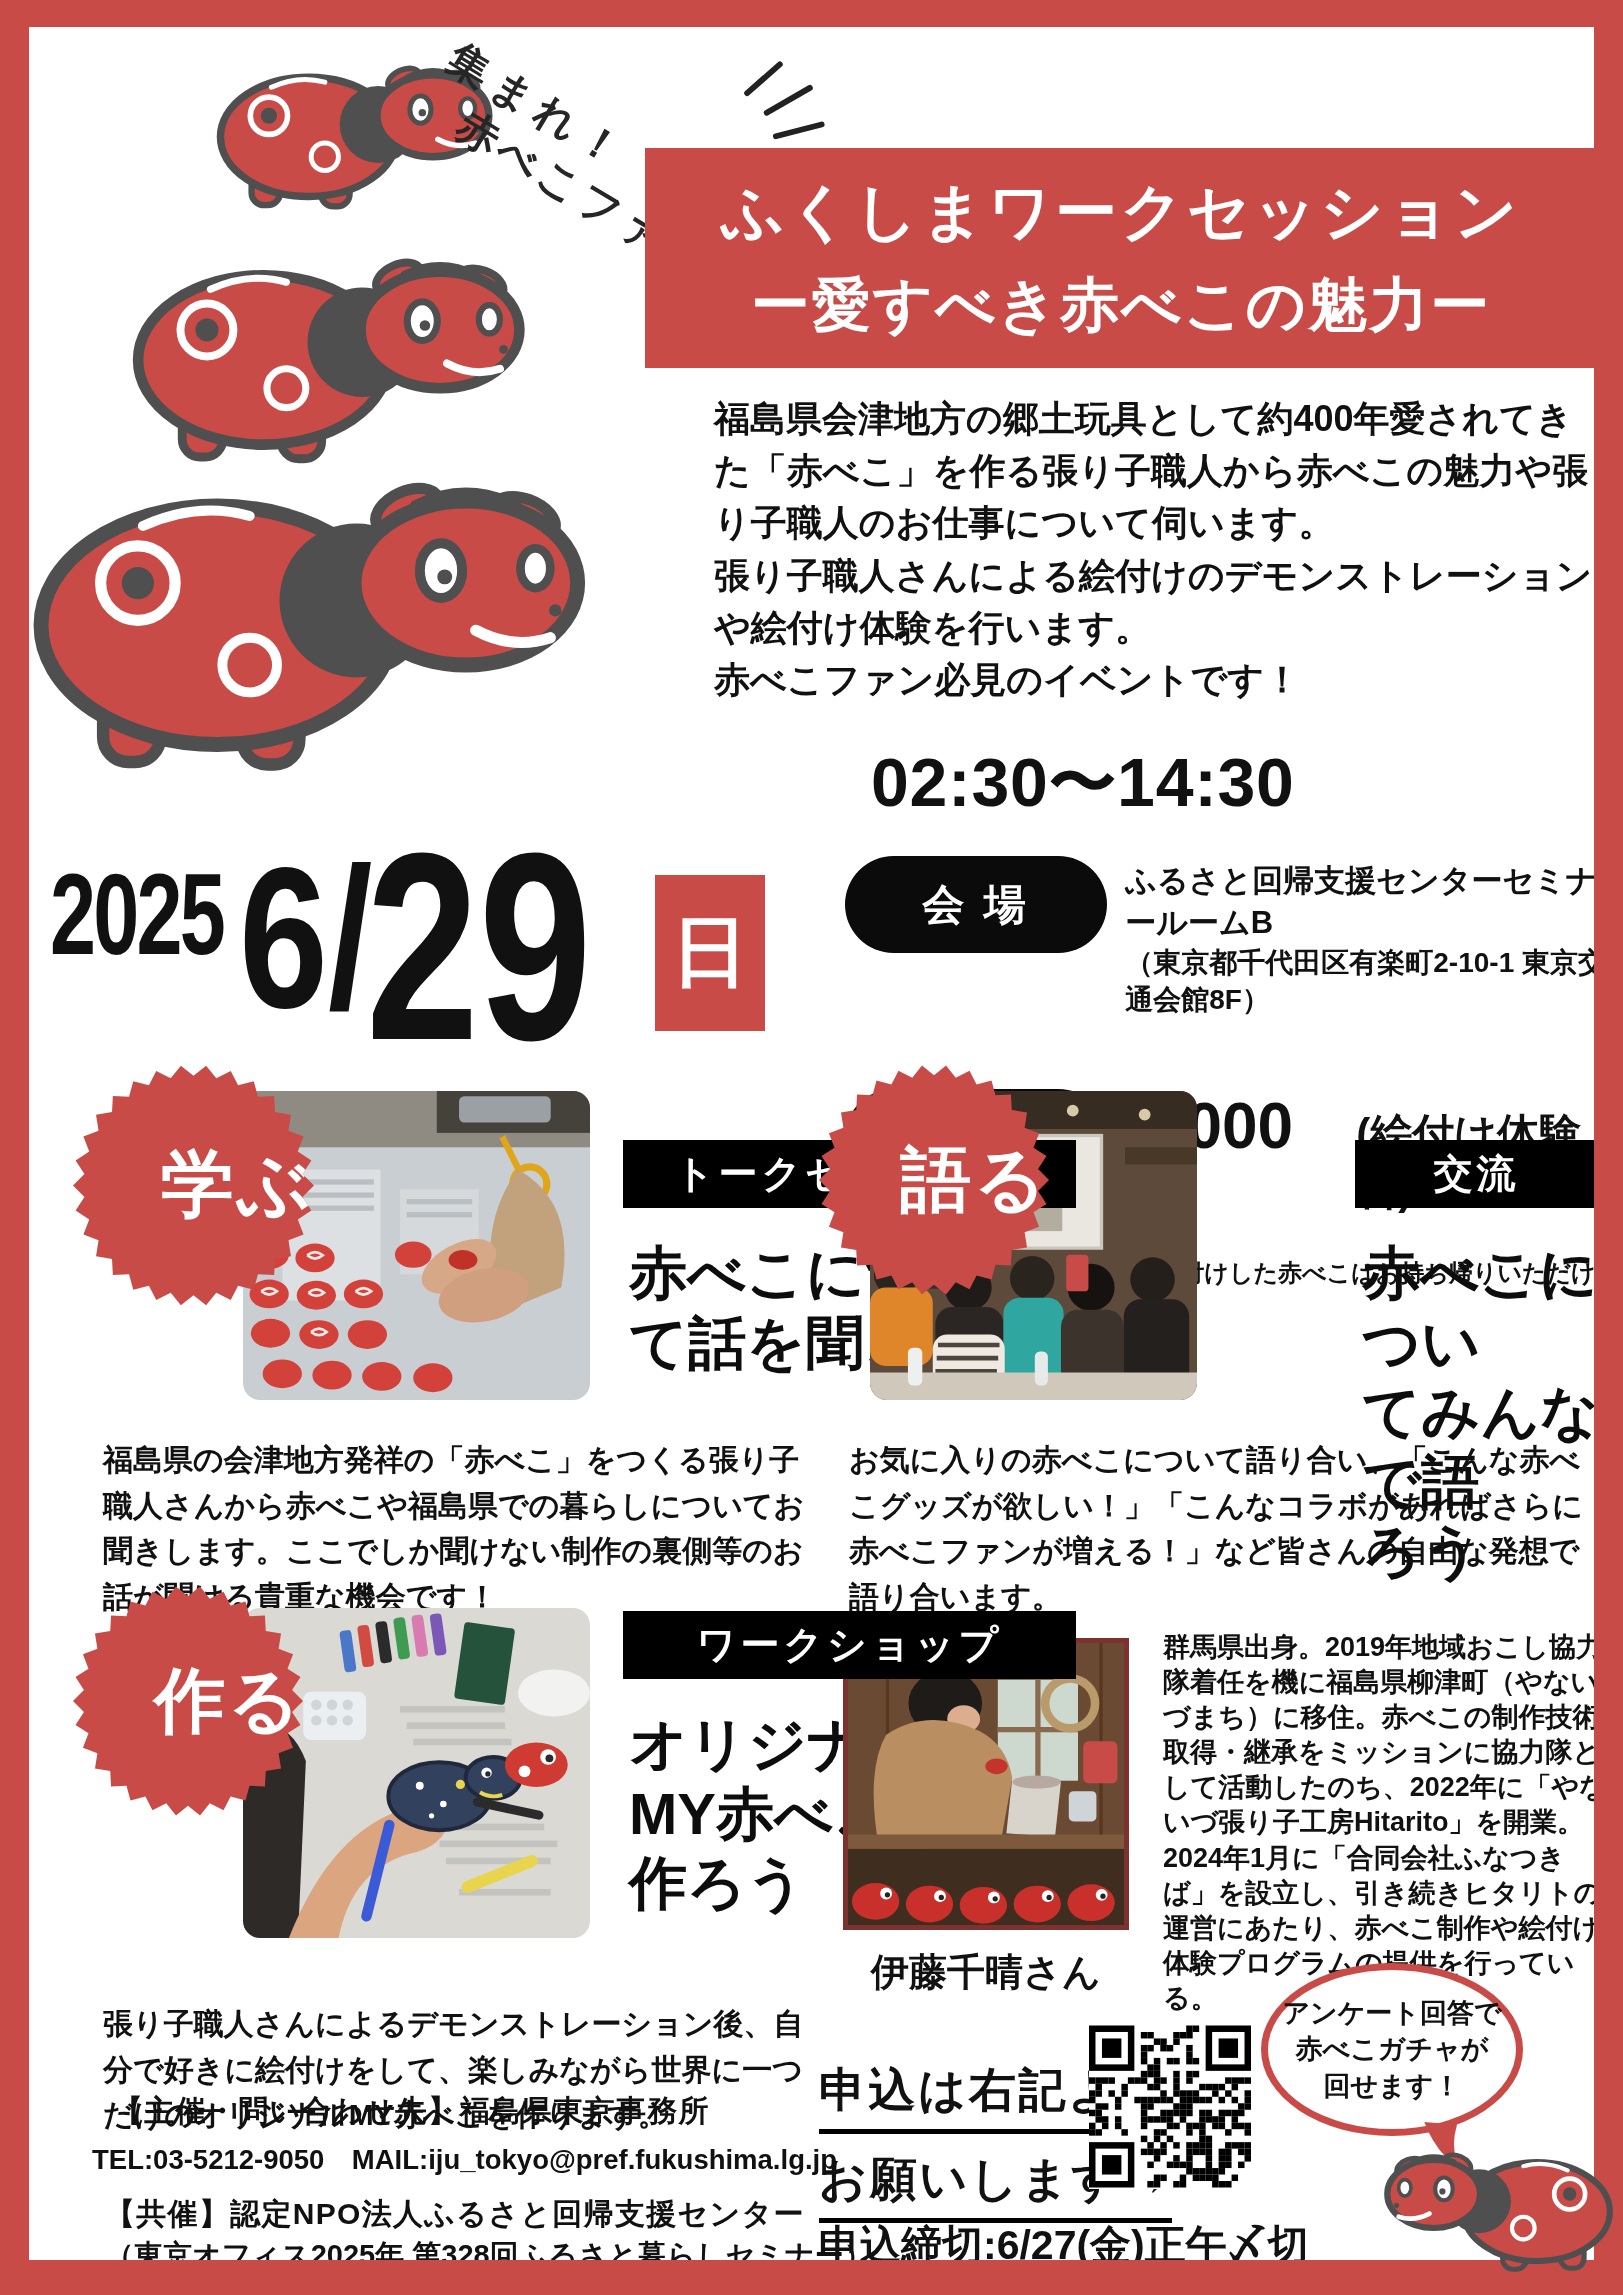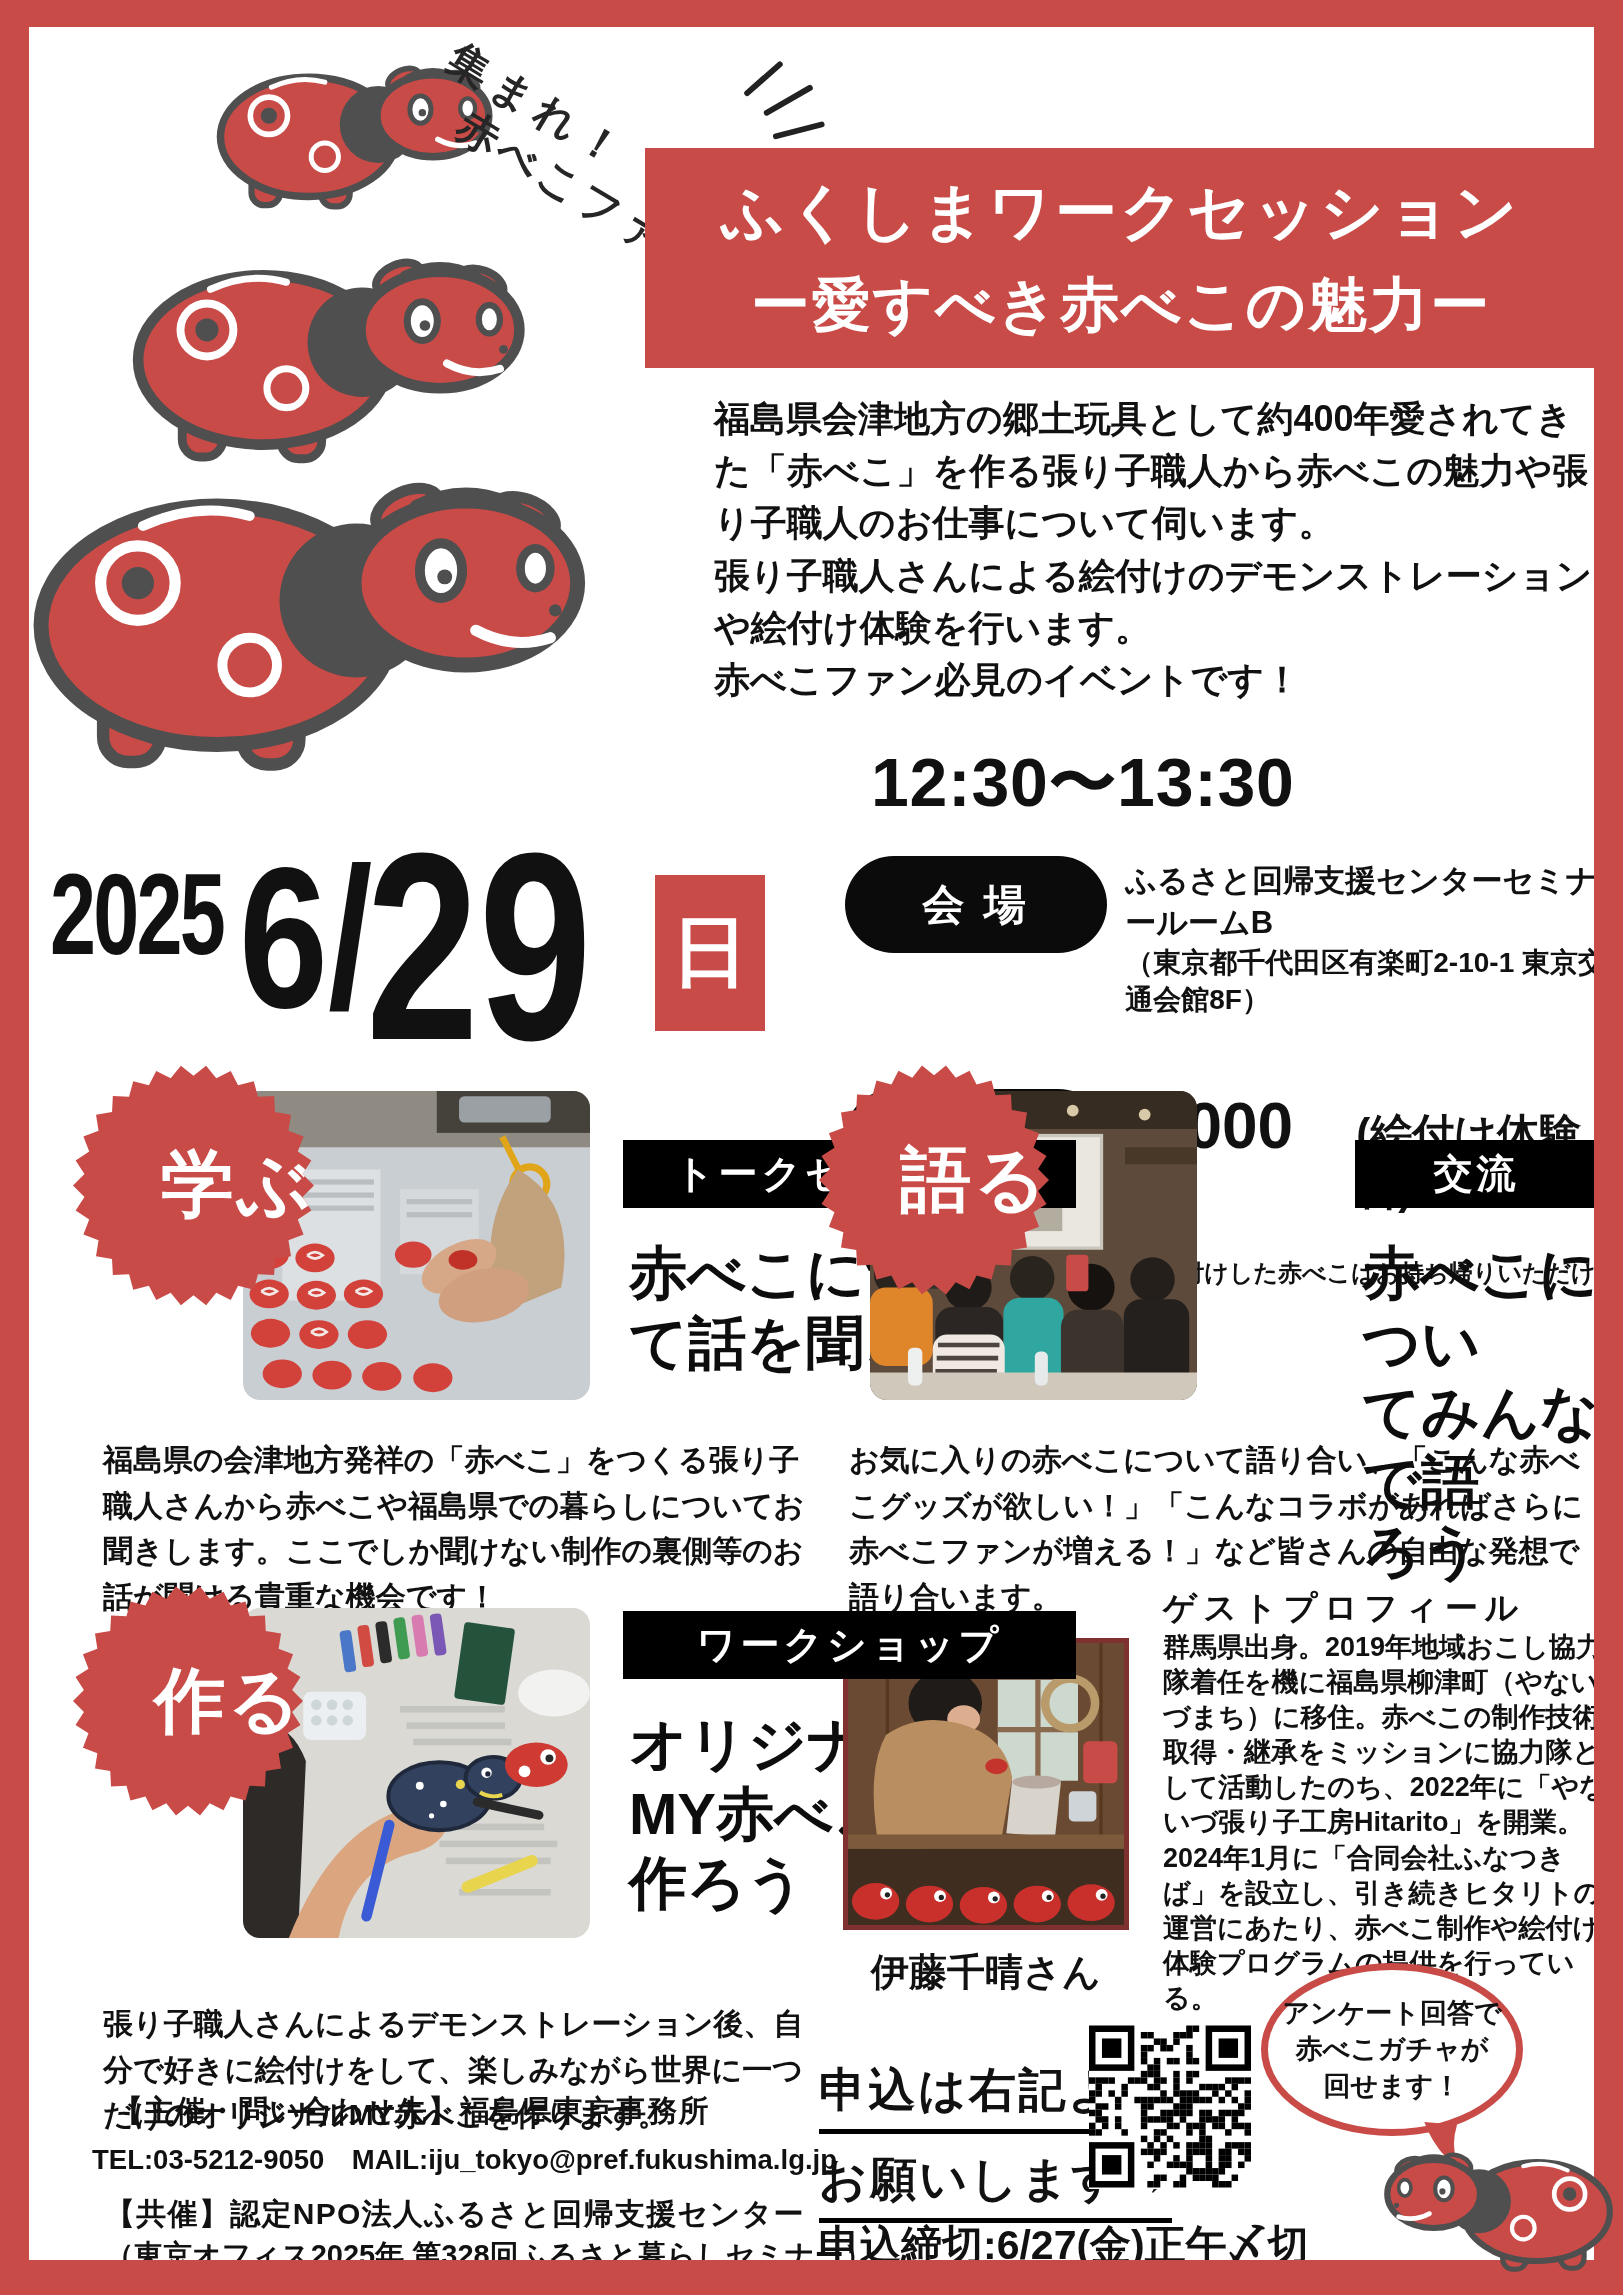--- a/index.html
+++ b/index.html
@@ -149,21 +149,21 @@
   <p class="abs intro">福島県会津地方の郷土玩具として約400年愛されてきた「赤べこ」を作る張り子職人から赤べこの魅力や張り子職人のお仕事について伺います。
 張り子職人さんによる絵付けのデモンストレーションや絵付け体験を行います。
 赤べこファン必見のイベントです！</p>
 
   <span class="abs d-year">2025</span>
   <span class="abs d-month">6/</span>
   <span class="abs d-day">29</span>
   <span class="abs d-wd">日</span>
 
   <div class="info-row r1">
-    <span class="val">12:30〜13:30</span>
+    <span class="val">02:30〜14:30</span>
   </div>
   <div class="info-row r2">
     <span class="pill">会 場</span>
     <span class="lines">
       <span class="v1">ふるさと回帰支援センターセミナールームB</span>
       <span class="v2">（東京都千代田区有楽町2-10-1 東京交通会館8F）</span>
     </span>
   </div>
   <div class="info-row r4">
     <span class="pill">参加費</span>
@@ -379,21 +379,20 @@
           <circle cx="304" cy="386" r="9" fill="#fff"></circle>
           <circle cx="306" cy="388" r="4" fill="#222"></circle>
         <ellipse cx="370" cy="396" rx="36" ry="28" fill="#c9302b"></ellipse>
           <circle cx="386" cy="384" r="9" fill="#fff"></circle>
           <circle cx="388" cy="386" r="4" fill="#222"></circle>
       </g>
       <rect x="358" y="150" width="52" height="64" rx="8" fill="#c94b47"></rect>
     </svg>
   </div>
   <div class="abs guest-name">伊藤千晴さん</div>
-  <div class="abs guest-heading">ゲストプロフィール</div>
   <p class="abs guest-bio">群馬県出身。2019年地域おこし協力隊着任を機に福島県柳津町（やないづまち）に移住。赤べこの制作技術取得・継承をミッションに協力隊として活動したのち、2022年に「やないづ張り子工房Hitarito」を開業。2024年1月に「合同会社ふなつきば」を設立し、引き続きヒタリトの運営にあたり、赤べこ制作や絵付け体験プログラムの提供を行っている。</p>
 
   <div class="abs f-org">【主催・問い合わせ先】福島県東京事務所</div>
   <div class="abs f-contact">TEL:03-5212-9050　MAIL:iju_tokyo@pref.fukushima.lg.jp</div>
   <div class="abs f-co1">【共催】認定NPO法人ふるさと回帰支援センター</div>
   <div class="abs f-co2">（東京オフィス2025年 第328回ふるさと暮らしセミナー）</div>
 
   <div class="abs apply1">申込は右記より</div>
   <div class="abs apply2">お願いします→</div>
   <div class="abs qr" id="qr"><svg xmlns="http://www.w3.org/2000/svg" viewBox="0 0 100 100" width="100%" height="100%">

